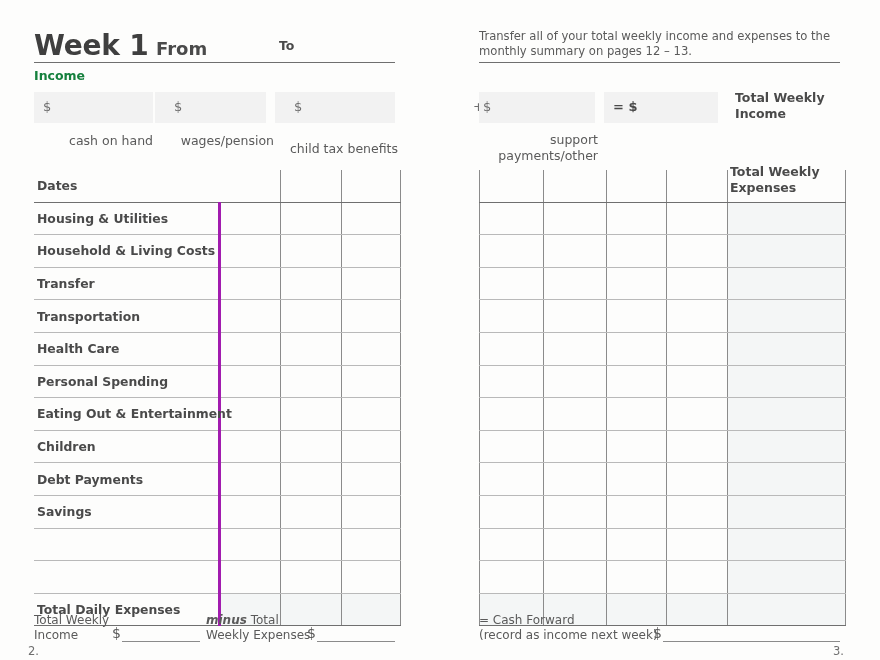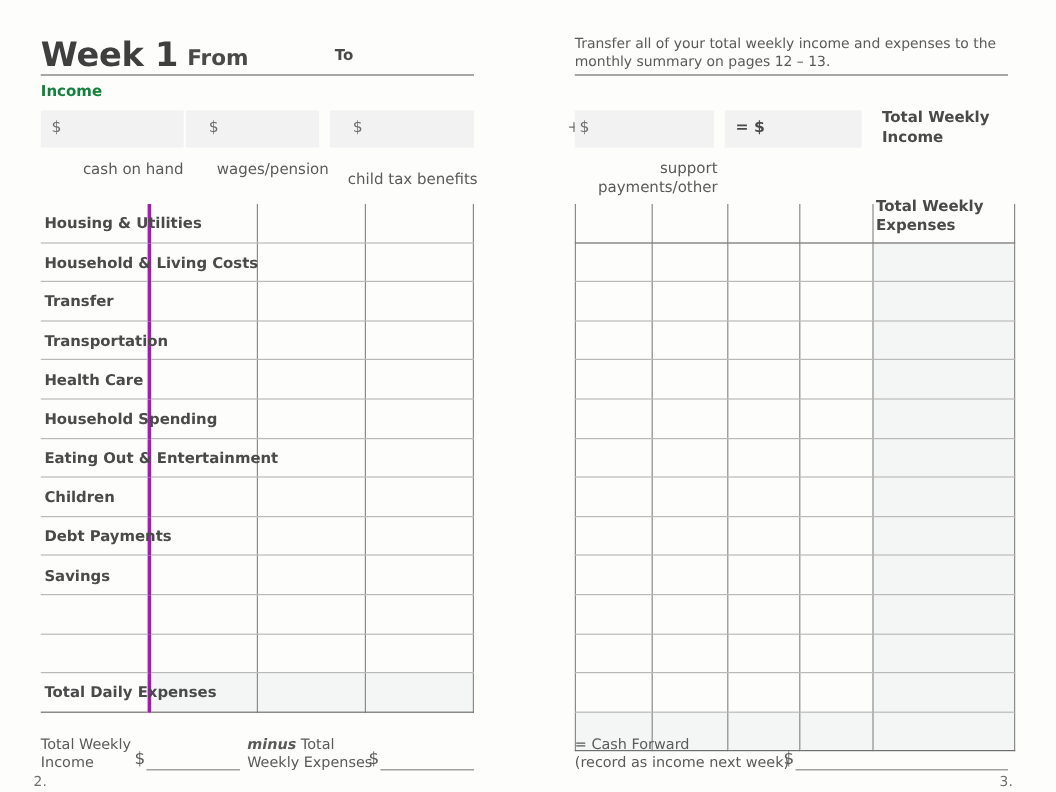--- a/index.html
+++ b/index.html
@@ -282,20 +282,26 @@
   </div>
   <div class="field-cap" style="left:478px; top:132px; width:120px;">support payments/other</div>
 
   <div class="money-box" style="left:604px; top:92px; width:114px;">
     <span class="sym bold">= $</span>
   </div>
   <div class="twi-label">Total Weekly Income</div>
 
   <table class="sheet tbl-left">
     <tbody>
+      <tr class="hdr">
+        <td class="lbl" style="width:182px;">Dates</td>
+        <td class="num" style="width:61px;"></td>
+        <td class="num" style="width:60px;"></td>
+        <td class="num" style="width:58px;"></td>
+      </tr>
       <tr>
         <td class="lbl">Housing &amp; Utilities</td>
         <td class="num"></td>
         <td class="num"></td>
         <td class="num"></td>
       </tr>
       <tr>
         <td class="lbl">Household &amp; Living Costs</td>
         <td class="num"></td>
         <td class="num"></td>
@@ -313,21 +319,21 @@
         <td class="num"></td>
         <td class="num"></td>
       </tr>
       <tr>
         <td class="lbl">Health Care</td>
         <td class="num"></td>
         <td class="num"></td>
         <td class="num"></td>
       </tr>
       <tr>
-        <td class="lbl">Household Spending</td>
+        <td class="lbl">Personal Spending</td>
         <td class="num"></td>
         <td class="num"></td>
         <td class="num"></td>
       </tr>
       <tr>
         <td class="lbl">Eating Out &amp; Entertainment</td>
         <td class="num"></td>
         <td class="num"></td>
         <td class="num"></td>
       </tr>

